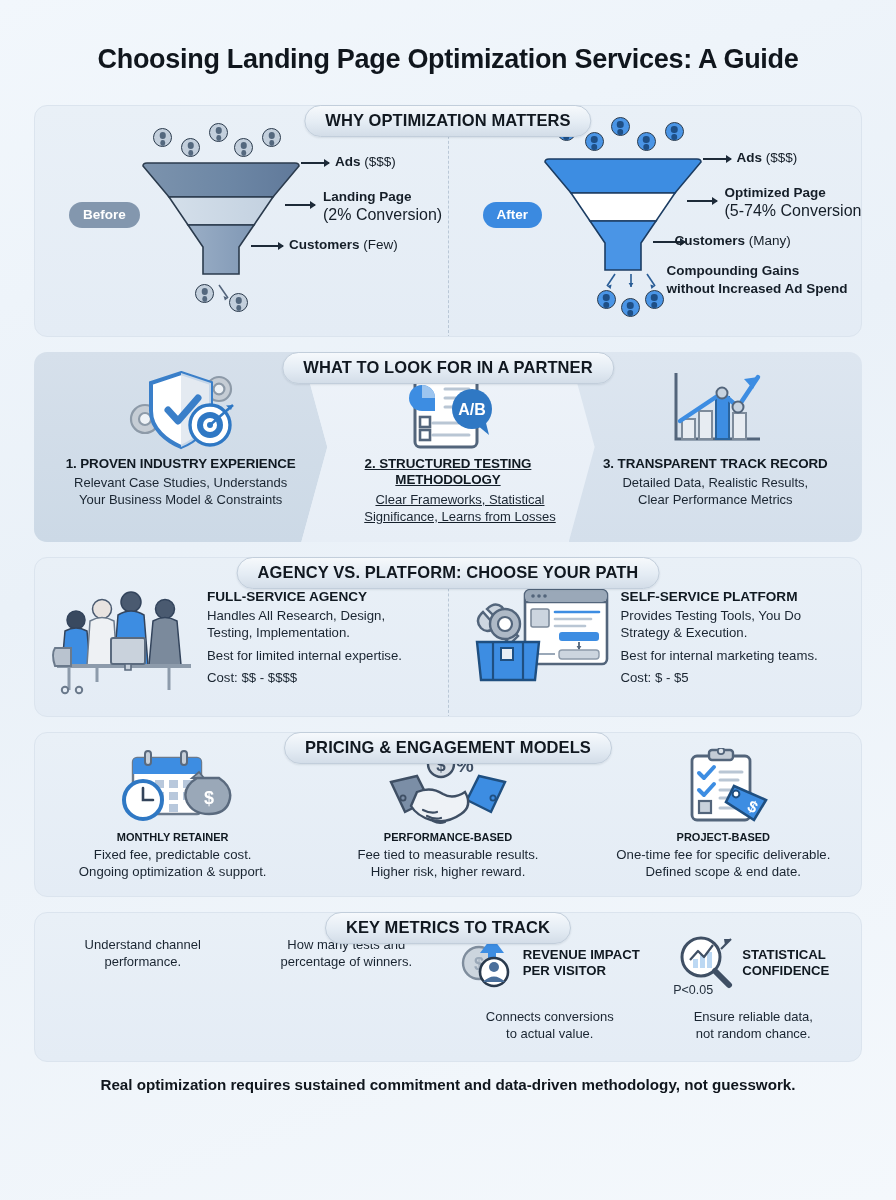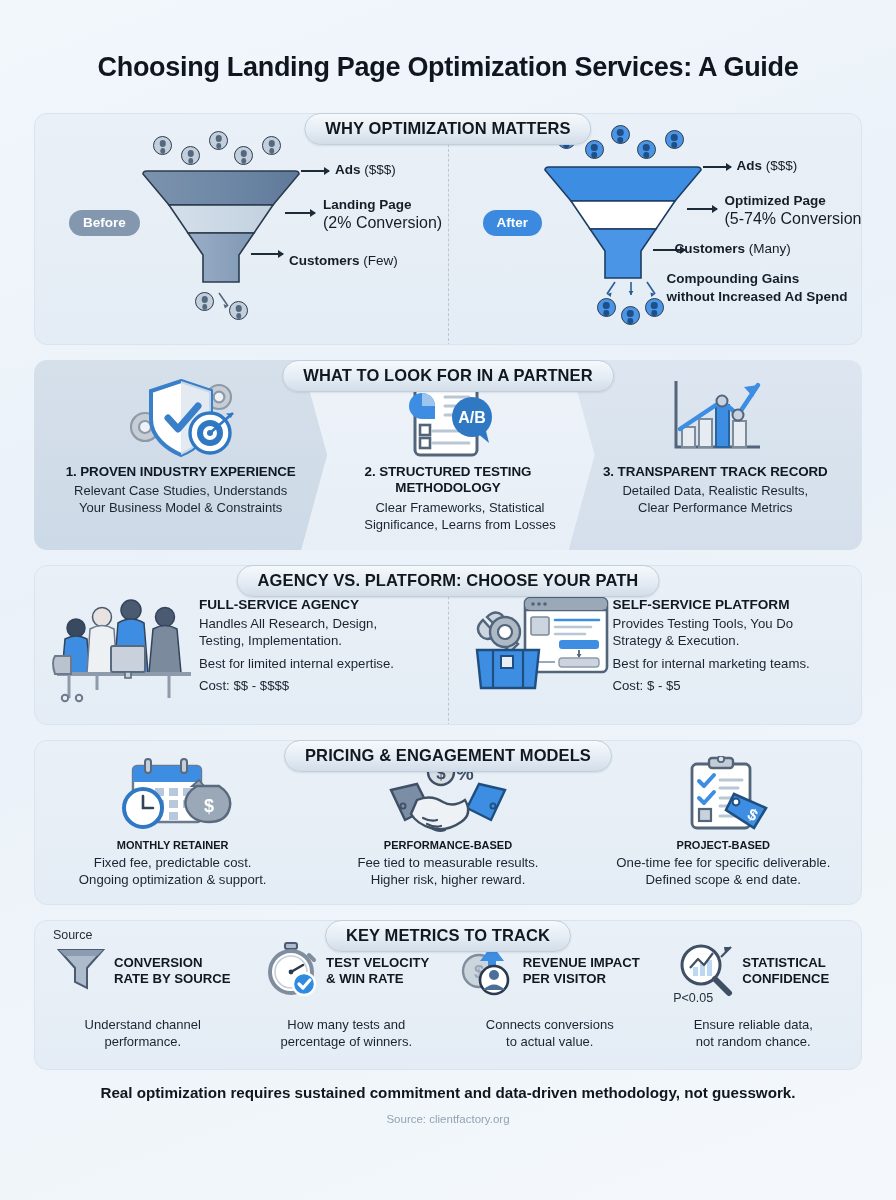--- a/index.html
+++ b/index.html
@@ -4,21 +4,21 @@
 <style>
   * { margin:0; padding:0; box-sizing:border-box; }
   html,body { width:896px; height:1200px; }
   body{
     font-family:"Liberation Sans", sans-serif;
     background:linear-gradient(160deg,#f2f7fc 0%,#eaf1f8 40%,#f4f8fc 100%);
     color:#15202b;
     -webkit-font-smoothing:antialiased;
     overflow:hidden;
   }
-  .page{ width:896px; height:1200px; position:relative; padding:16px 34px; }
+  .page{ width:896px; height:1200px; position:relative; padding:8px 34px; }
 
   
   .title{
     text-align:center;
     font-size:27px;
     font-weight:bold;
     letter-spacing:-0.3px;
     color:#10161d;
     padding-top:36px;
     padding-bottom:15px;
@@ -92,31 +92,31 @@
   .chev-row{ display:flex; height:190px; }
   .chev{
     flex:1; position:relative; padding:12px 10px 10px;
     display:flex; flex-direction:column; align-items:center;
     text-align:center;
   }
   .chev.c1{ background:linear-gradient(180deg,#d6e0eb 0%,#ccd9e6 100%);
     clip-path:polygon(0 0, calc(100% - 26px) 0, 100% 50%, calc(100% - 26px) 100%, 0 100%); }
   .chev.c2{ background:linear-gradient(180deg,#eef3f9 0%,#e7eef6 100%);
     clip-path:polygon(0 0, calc(100% - 26px) 0, 100% 50%, calc(100% - 26px) 100%, 0 100%, 26px 50%);
-    margin-left:-26px; }
+    margin-left:-26px;text-decoration:underline; }
   .chev.c3{ background:linear-gradient(180deg,#dde6f0 0%,#d4dfeb 100%);
     clip-path:polygon(0 0, 100% 0, 100% 100%, 0 100%, 26px 50%);
     margin-left:-26px; }
   .chev .ico{ height:92px; display:flex; align-items:center; justify-content:center; }
   .chev h4{ font-size:13.4px; font-weight:bold; letter-spacing:-0.1px; line-height:1.22; color:#101921; }
   .chev p{ font-size:13px; line-height:1.3; color:#1a2531; margin-top:3px; }
 
   
   .two-col{ display:flex; height:160px; }
-  .col{ flex:1; display:flex; align-items:center; padding:10px 14px; }
+  .col{ flex:1; display:flex; align-items:center; gap:8px; padding:10px 14px; }
   .col.left{ border-right:1px dashed #b9c7d6; }
   .col .art{ flex:0 0 auto; }
   .col .txt h4{ font-size:13.6px; font-weight:bold; margin-bottom:4px; color:#101921;}
   .col .txt p{ font-size:13.2px; line-height:1.28; color:#1a2531; margin-bottom:6px; }
   .col .txt p:last-child{ margin-bottom:0; }
 
   
   .three-col{ display:flex; height:165px; align-items:flex-start; padding-top:12px; }
   .pcol{ flex:1; text-align:center; padding:0 8px; }
   .pcol .ico{ height:84px; display:flex; align-items:center; justify-content:center; }
@@ -191,21 +191,21 @@
             <b>Ads</b><span> ($$$)</span>
           </div>
 
           <div class="lead" style="left:250px;top:98px;width:30px;"></div>
           <div class="arrow-lab" style="left:288px;top:83px;">
             <b>Landing Page</b>
             <span class="sub">(2% Conversion)</span>
           </div>
 
           <div class="lead" style="left:216px;top:139px;width:32px;"></div>
-          <div class="arrow-lab" style="left:254px;top:139px;">
+          <div class="arrow-lab" style="left:254px;top:131px;">
             <b>Customers</b><span> (Few)</span>
           </div>
         </div>
 
         <div class="funnel-half">
           <div class="badge after">After</div>
           <div class="fn-wrap" style="left:94px;top:10px;">
             <div class="people">
               <span class="person p-blue" style="left:14px;top:6px;"></span>
               <span class="person p-blue" style="left:42px;top:16px;"></span>
@@ -509,52 +509,25 @@
       </div>
     </div>
   </div>
 
   <div class="section">
     <div class="sec-pill">KEY METRICS TO TRACK</div>
     <div class="sec-body" style="height:150px;">
       <div class="four-col">
 
         <div class="mcol">
-          <div class="mtop">
-            <div style="position:relative;">
-              <div style="font-size:12.5px;color:#24303d;position:absolute;top:-16px;left:-2px;">Source</div>
-              <svg width="52" height="50" viewBox="0 0 52 50">
-                <path d="M4 6 H48 L32 24 V44 L20 38 V24 Z" fill="#aebbcc" stroke="#4a5a70" stroke-width="2"></path>
-                <path d="M4 6 H48 L42 12 H10 Z" fill="#8b9cb1"></path>
-              </svg>
-            </div>
-            <h4 style="white-space:pre-line;">CONVERSION
-RATE BY SOURCE</h4>
-          </div>
           <p style="white-space:pre-line;">Understand channel
 performance.</p>
         </div>
 
         <div class="mcol">
-          <div class="mtop">
-            <div>
-              <svg width="56" height="56" viewBox="0 0 56 56">
-                <rect x="22" y="2" width="12" height="6" rx="2" fill="#aebbcc" stroke="#4a5a70" stroke-width="2"></rect>
-                <circle cx="28" cy="31" r="21" fill="#ffffff" stroke="#7f8d9d" stroke-width="4"></circle>
-                <circle cx="28" cy="31" r="16" fill="none" stroke="#c6d0da" stroke-width="1.6"></circle>
-                <path d="M28 31 L40 24" stroke="#2a3a4d" stroke-width="2.6" stroke-linecap="round"></path>
-                <circle cx="28" cy="31" r="2.4" fill="#2a3a4d"></circle>
-                <path d="M46 14 l5 5" stroke="#7f8d9d" stroke-width="4" stroke-linecap="round"></path>
-                <circle cx="41" cy="43" r="11" fill="#2f8ae0" stroke="#ffffff" stroke-width="2.4"></circle>
-                <path d="M36 43 l4 4 l7 -8" fill="none" stroke="#ffffff" stroke-width="3.2" stroke-linecap="round" stroke-linejoin="round"></path>
-              </svg>
-            </div>
-            <h4 style="white-space:pre-line;">TEST VELOCITY
-&amp; WIN RATE</h4>
-          </div>
           <p style="white-space:pre-line;">How many tests and
 percentage of winners.</p>
         </div>
 
         <div class="mcol">
           <div class="mtop">
             <div>
               <svg width="56" height="56" viewBox="0 0 56 56">
                 <circle cx="19" cy="30" r="16" fill="#ccd5de" stroke="#7f8d9d" stroke-width="2.4"></circle>
                 <text x="19" y="37" font-size="18" font-weight="bold" fill="#9aa8b8" text-anchor="middle" font-family="Liberation Sans, sans-serif">$</text>
@@ -594,15 +567,14 @@
           </div>
           <p style="white-space:pre-line;">Ensure reliable data,
 not random chance.</p>
         </div>
 
       </div>
     </div>
   </div>
 
   <div class="kicker">Real optimization requires sustained commitment and data-driven methodology, not guesswork.</div>
-  <div class="source">Source: clientfactory.org</div>
 
 </div>
 
 </body></html>

